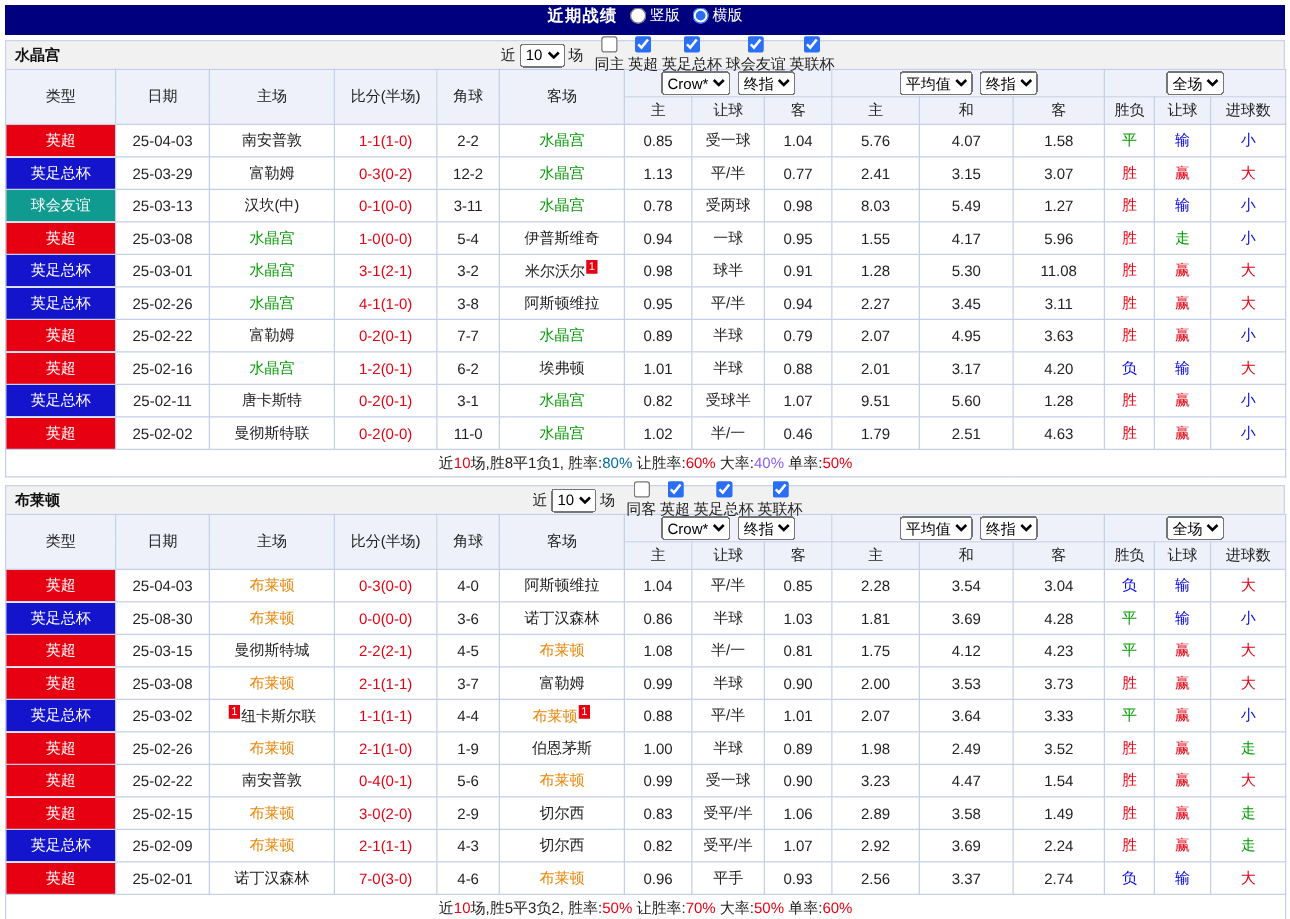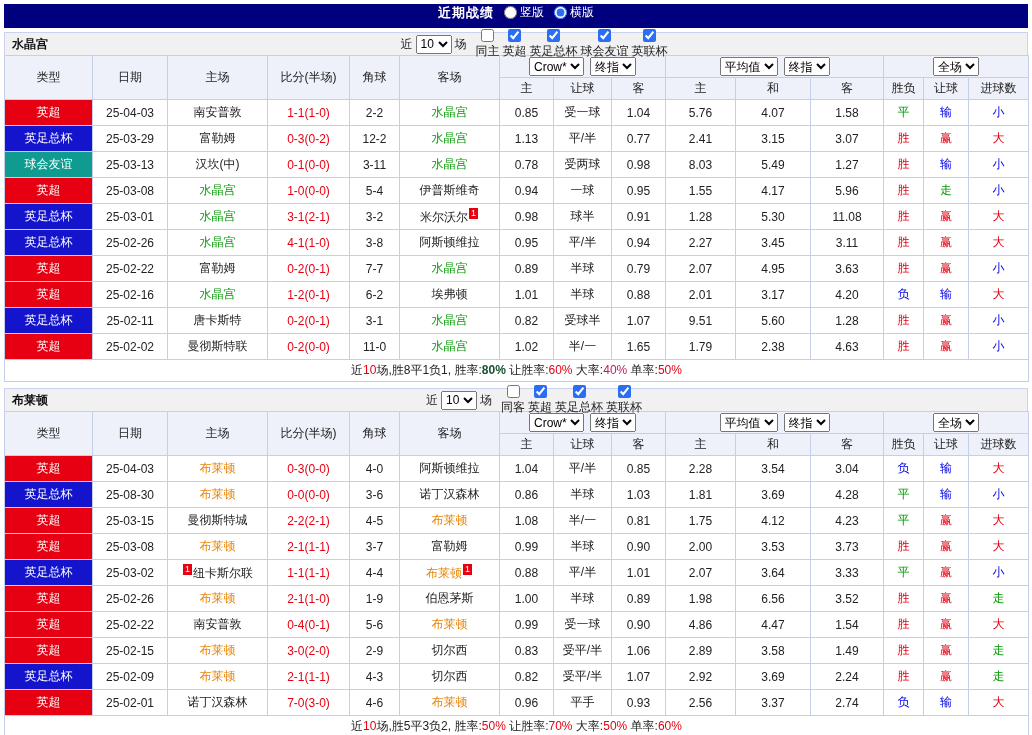--- a/index.html
+++ b/index.html
@@ -284,32 +284,32 @@
             </tr>
             <tr>
               <td class="type" style="background: rgb(230, 0, 18);">英超</td>
               <td>25-02-02</td>
               <td><span>曼彻斯特联</span></td>
               <td class="score">0-2(0-0)</td>
               <td>11-0</td>
               <td><span style="color: rgb(0, 153, 0);">水晶宫</span></td>
               <td>1.02</td>
               <td>半/一</td>
-              <td>1.65</td>
+              <td>0.46</td>
               <td>1.79</td>
-              <td>2.38</td>
+              <td>2.51</td>
               <td>4.63</td>
               <td style="color: rgb(230, 0, 18);">胜</td>
               <td style="color: rgb(230, 0, 18);">赢</td>
               <td style="color: rgb(0, 0, 230);">小</td>
             </tr>
           </tbody>
           <tfoot>
             <tr>
-              <td colspan="15"><span>近</span><span style="color: rgb(230, 0, 18);">10</span><span>场,胜8平1负1, 胜率:</span><span style="color: #14532d; font-weight: bold;">80%</span><span> 让胜率:</span><span style="color: rgb(230, 0, 18);">60%</span><span> 大率:</span><span style="color: #be185d;">40%</span><span> 单率:</span><span style="color: rgb(230, 0, 18);">50%</span></td>
+              <td colspan="15"><span>近</span><span style="color: rgb(230, 0, 18);">10</span><span>场,胜8平1负1, 胜率:</span><span style="color: #0369a1;">80%</span><span> 让胜率:</span><span style="color: rgb(230, 0, 18);">60%</span><span> 大率:</span><span style="color: #8b5cf6;">40%</span><span> 单率:</span><span style="color: rgb(230, 0, 18);">50%</span></td>
             </tr>
           </tfoot>
         </table>
       </div>
       <div class="section">
         <div class="sec-head">
           <span class="team">布莱顿</span>
           <span class="ctrl">
             <span>近</span>
             <select class="mini-select"><option>10</option></select>
@@ -464,37 +464,37 @@
               <td class="type" style="background: rgb(230, 0, 18);">英超</td>
               <td>25-02-26</td>
               <td><span style="color: rgb(232, 134, 10);">布莱顿</span></td>
               <td class="score">2-1(1-0)</td>
               <td>1-9</td>
               <td><span>伯恩茅斯</span></td>
               <td>1.00</td>
               <td>半球</td>
               <td>0.89</td>
               <td>1.98</td>
-              <td>6.56</td>
+              <td>2.49</td>
               <td>3.52</td>
               <td style="color: rgb(230, 0, 18);">胜</td>
               <td style="color: rgb(230, 0, 18);">赢</td>
               <td style="color: rgb(0, 153, 0);">走</td>
             </tr>
             <tr>
               <td class="type" style="background: rgb(230, 0, 18);">英超</td>
               <td>25-02-22</td>
               <td><span>南安普敦</span></td>
               <td class="score">0-4(0-1)</td>
               <td>5-6</td>
               <td><span style="color: rgb(232, 134, 10);">布莱顿</span></td>
               <td>0.99</td>
               <td>受一球</td>
               <td>0.90</td>
-              <td>4.86</td>
+              <td>3.23</td>
               <td>4.47</td>
               <td>1.54</td>
               <td style="color: rgb(230, 0, 18);">胜</td>
               <td style="color: rgb(230, 0, 18);">赢</td>
               <td style="color: rgb(230, 0, 18);">大</td>
             </tr>
             <tr>
               <td class="type" style="background: rgb(230, 0, 18);">英超</td>
               <td>25-02-15</td>
               <td><span style="color: rgb(232, 134, 10);">布莱顿</span></td>

